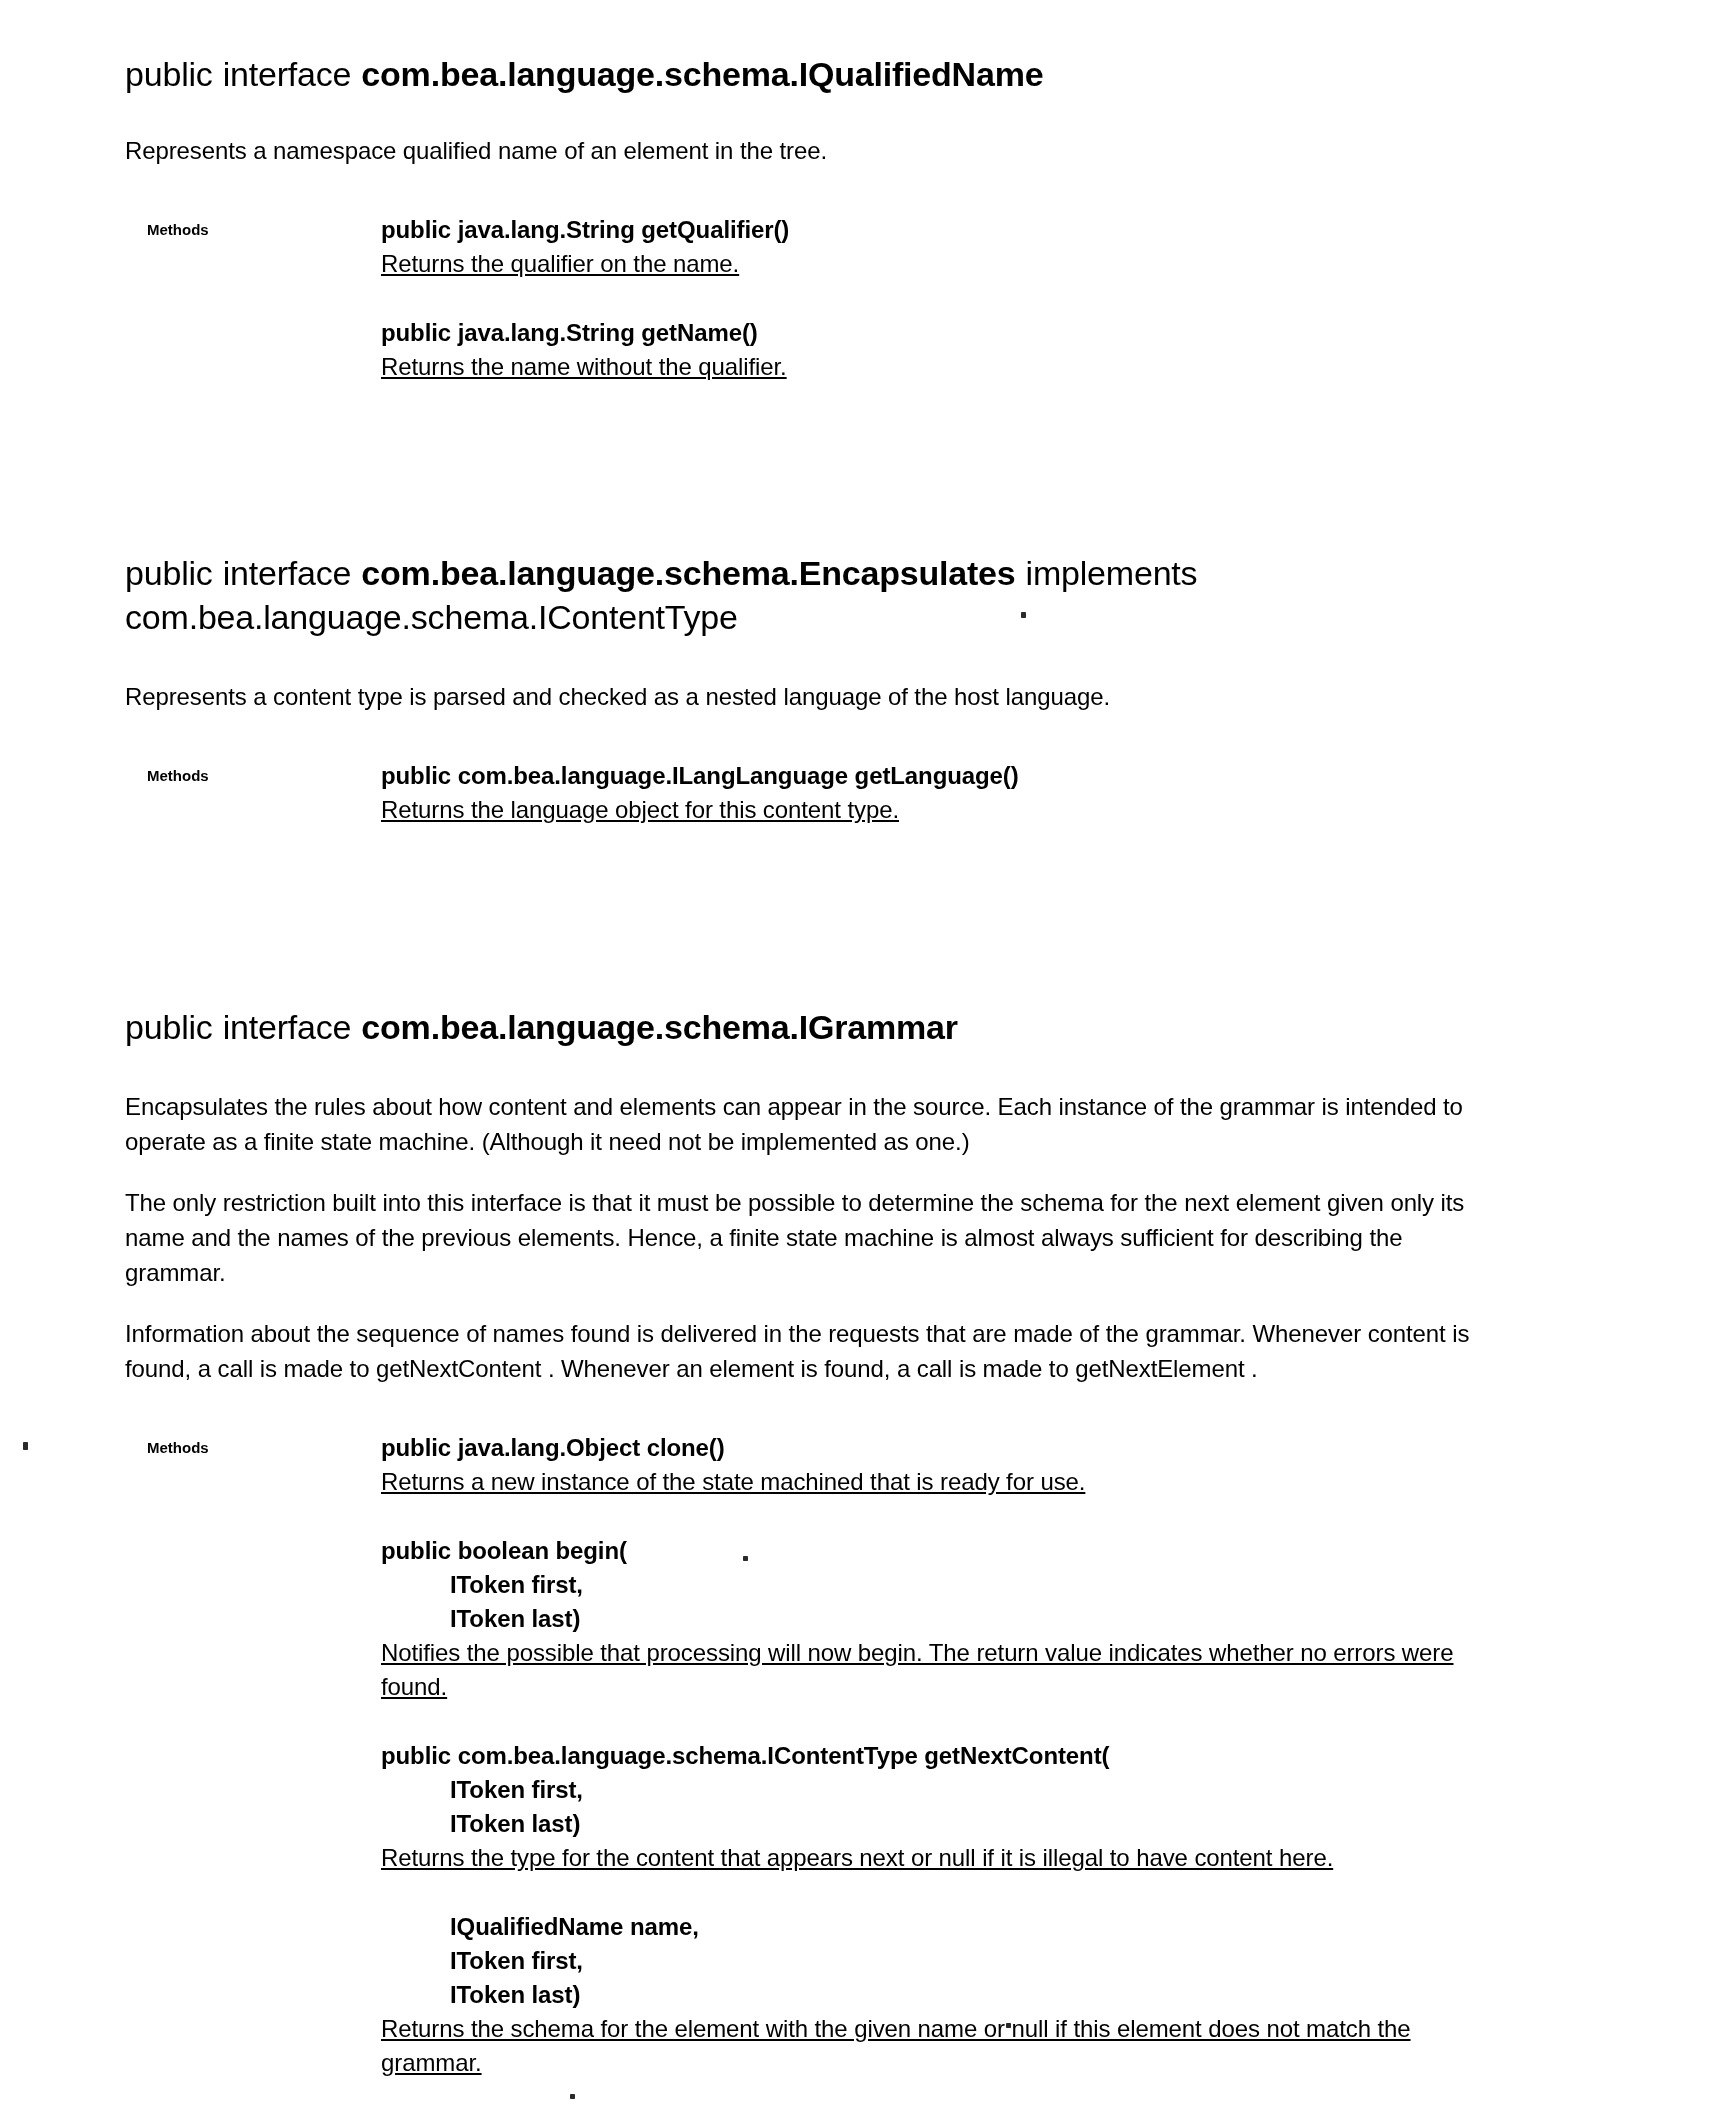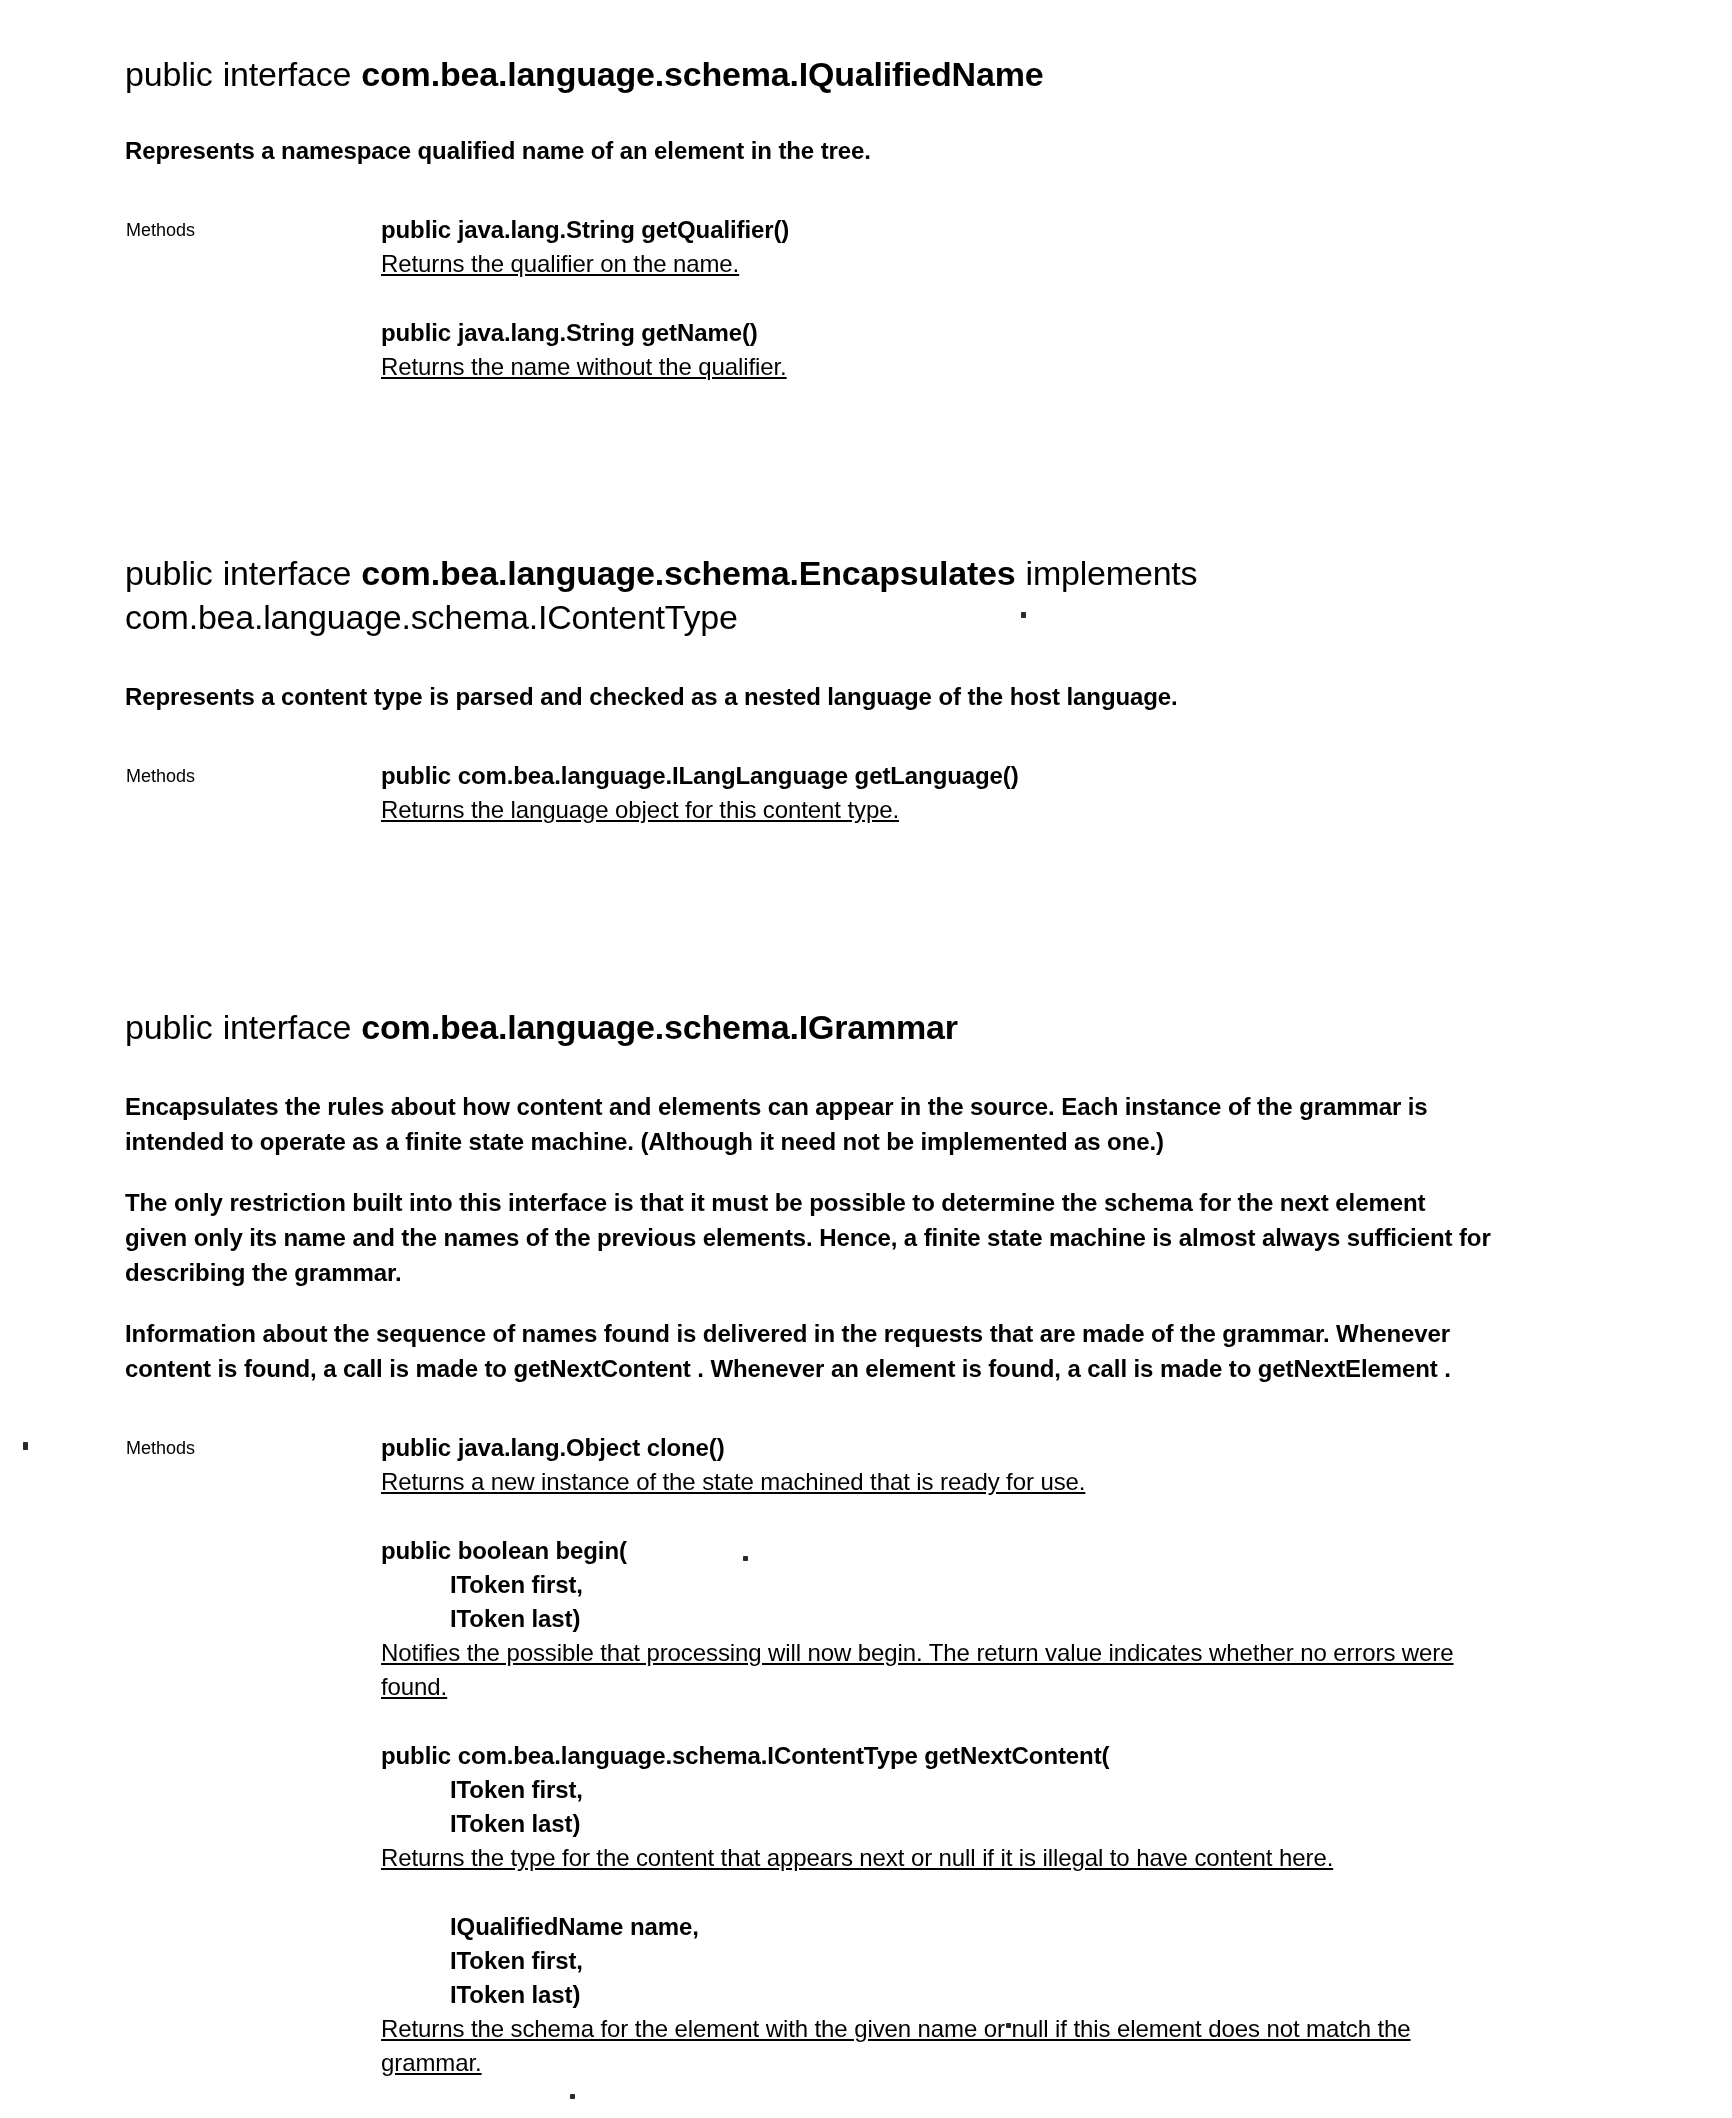--- a/index.html
+++ b/index.html
@@ -50,37 +50,37 @@
   }
   .iface-heading .line2 {
     display: block;
     font-weight: 400;
   }
 
   
   .desc {
     font-size: 24px;
     line-height: 35px;
-    font-weight: 700;
+    font-weight: 400;
     margin: 0;
     letter-spacing: -0.1px;
   }
 
   
   .methods-block {
     position: relative;
     display: block;
   }
   .methods-label {
     position: absolute;
-    left: 1px;
+    left: 22px;
     top: 0;
-    font-size: 18px;
-    line-height: 34px;
-    font-weight: 400;
+    font-size: 15px;
+    line-height: 34px;
+    font-weight: 700;
   }
   .methods-list {
     margin: 14px;
     padding: 0;
     margin-left: 256px;
   }
   .method {
     margin: 0;
   }
   .method-sig {

